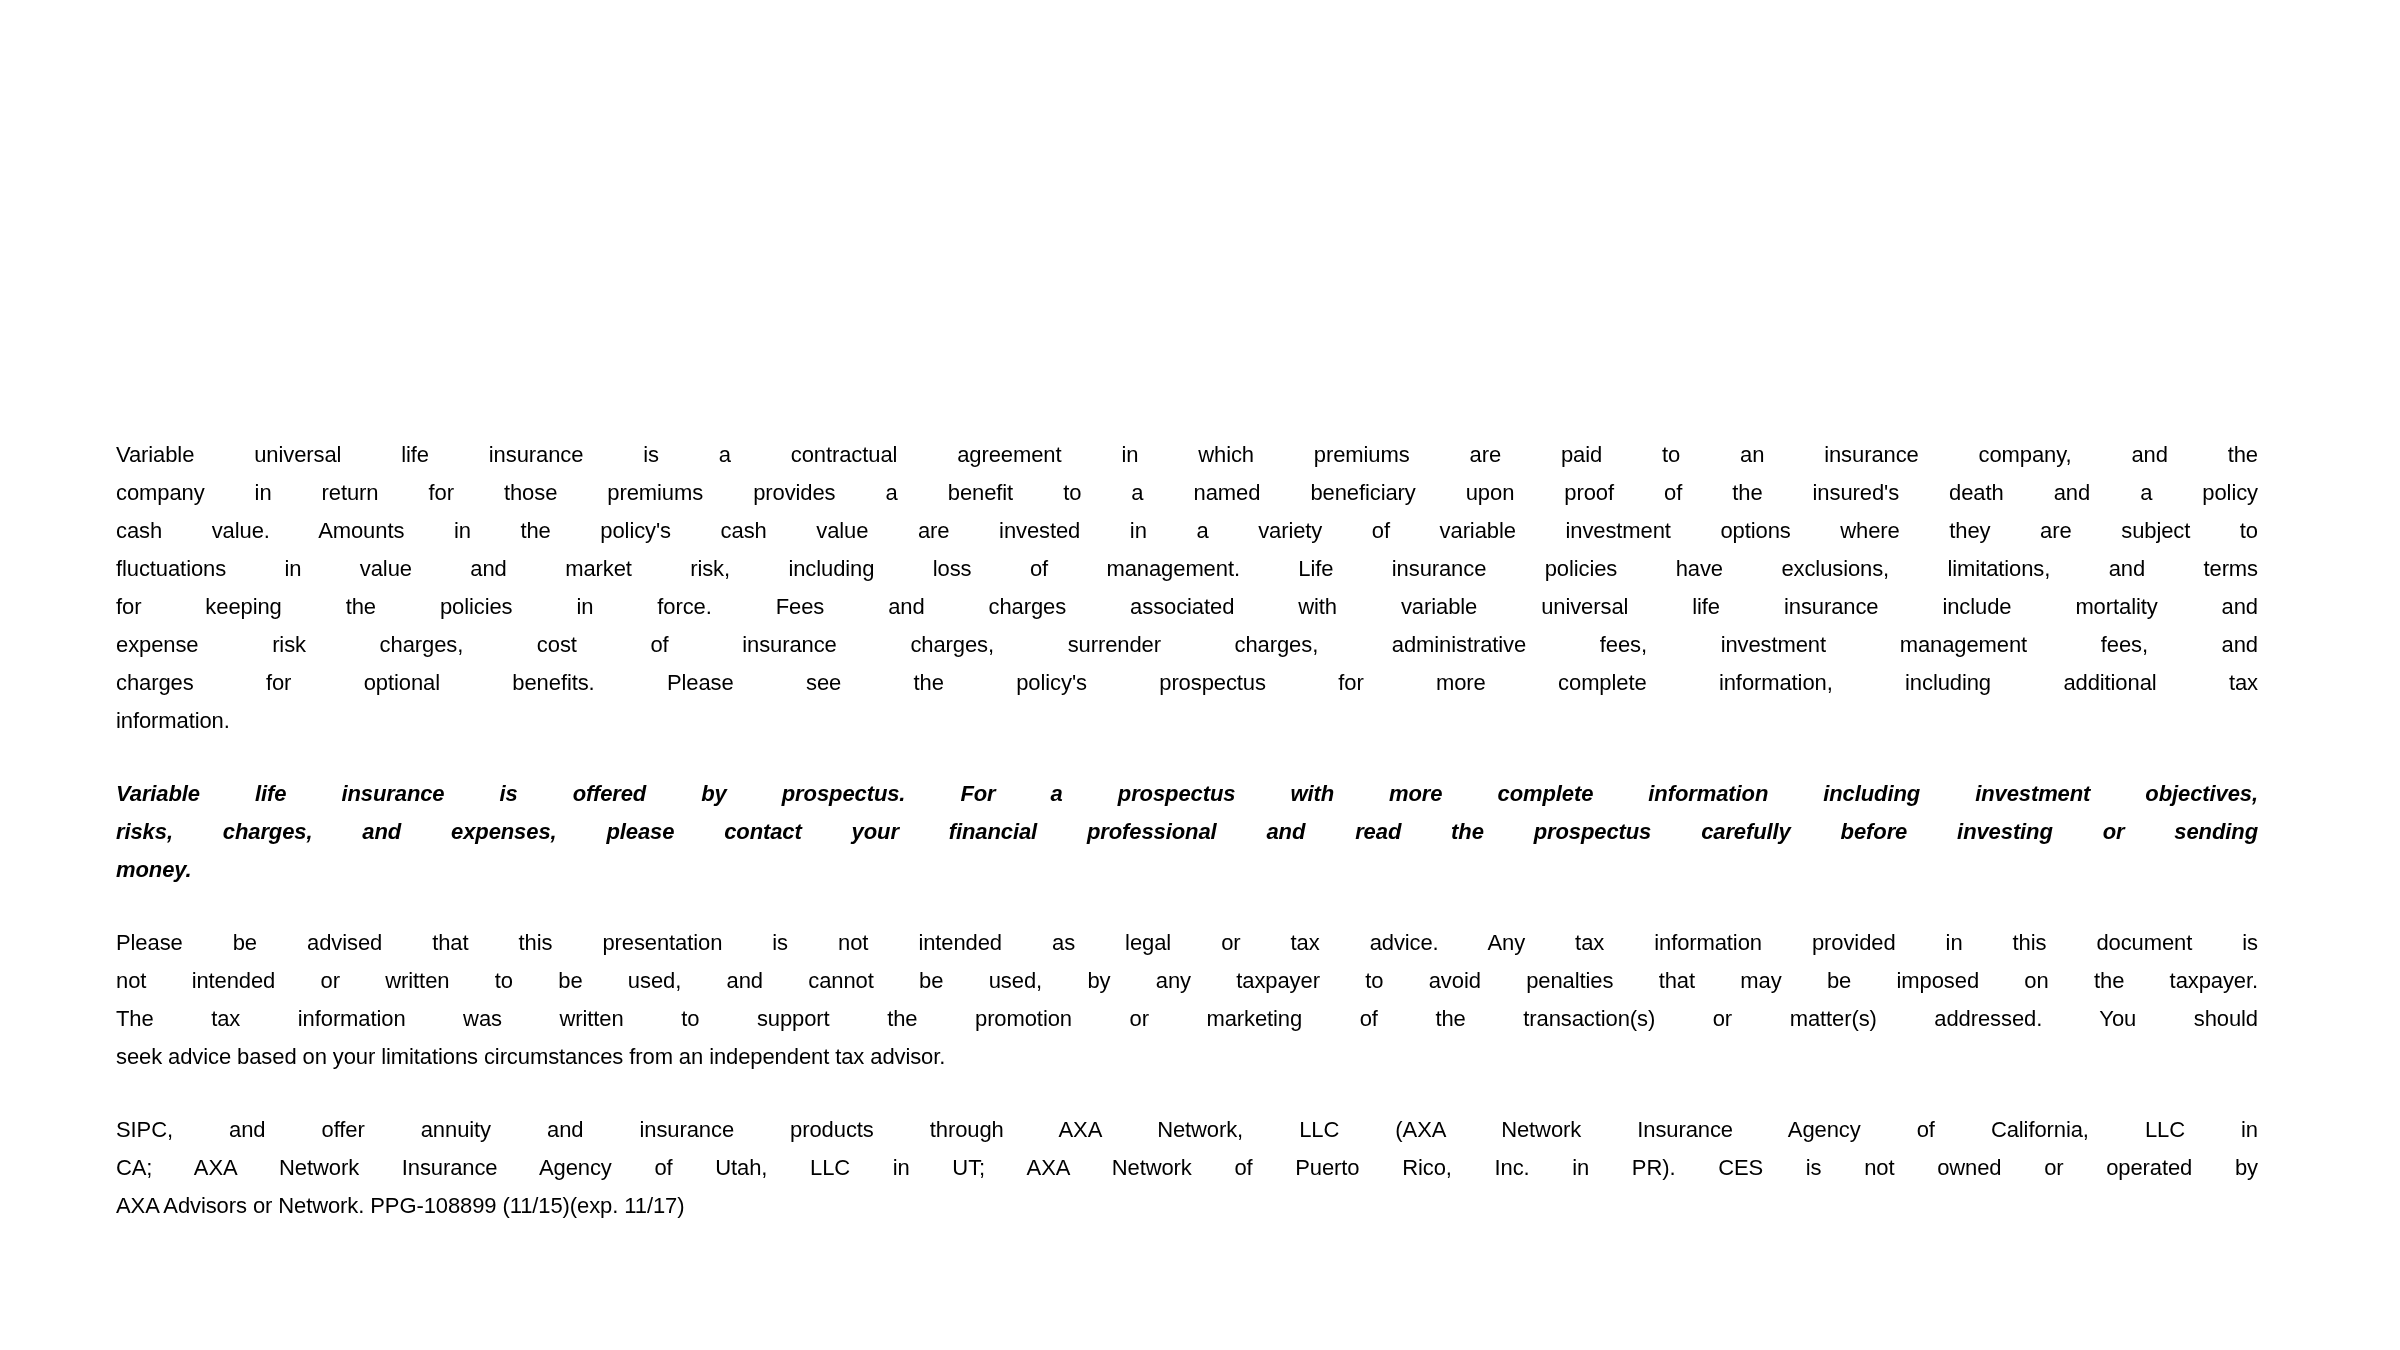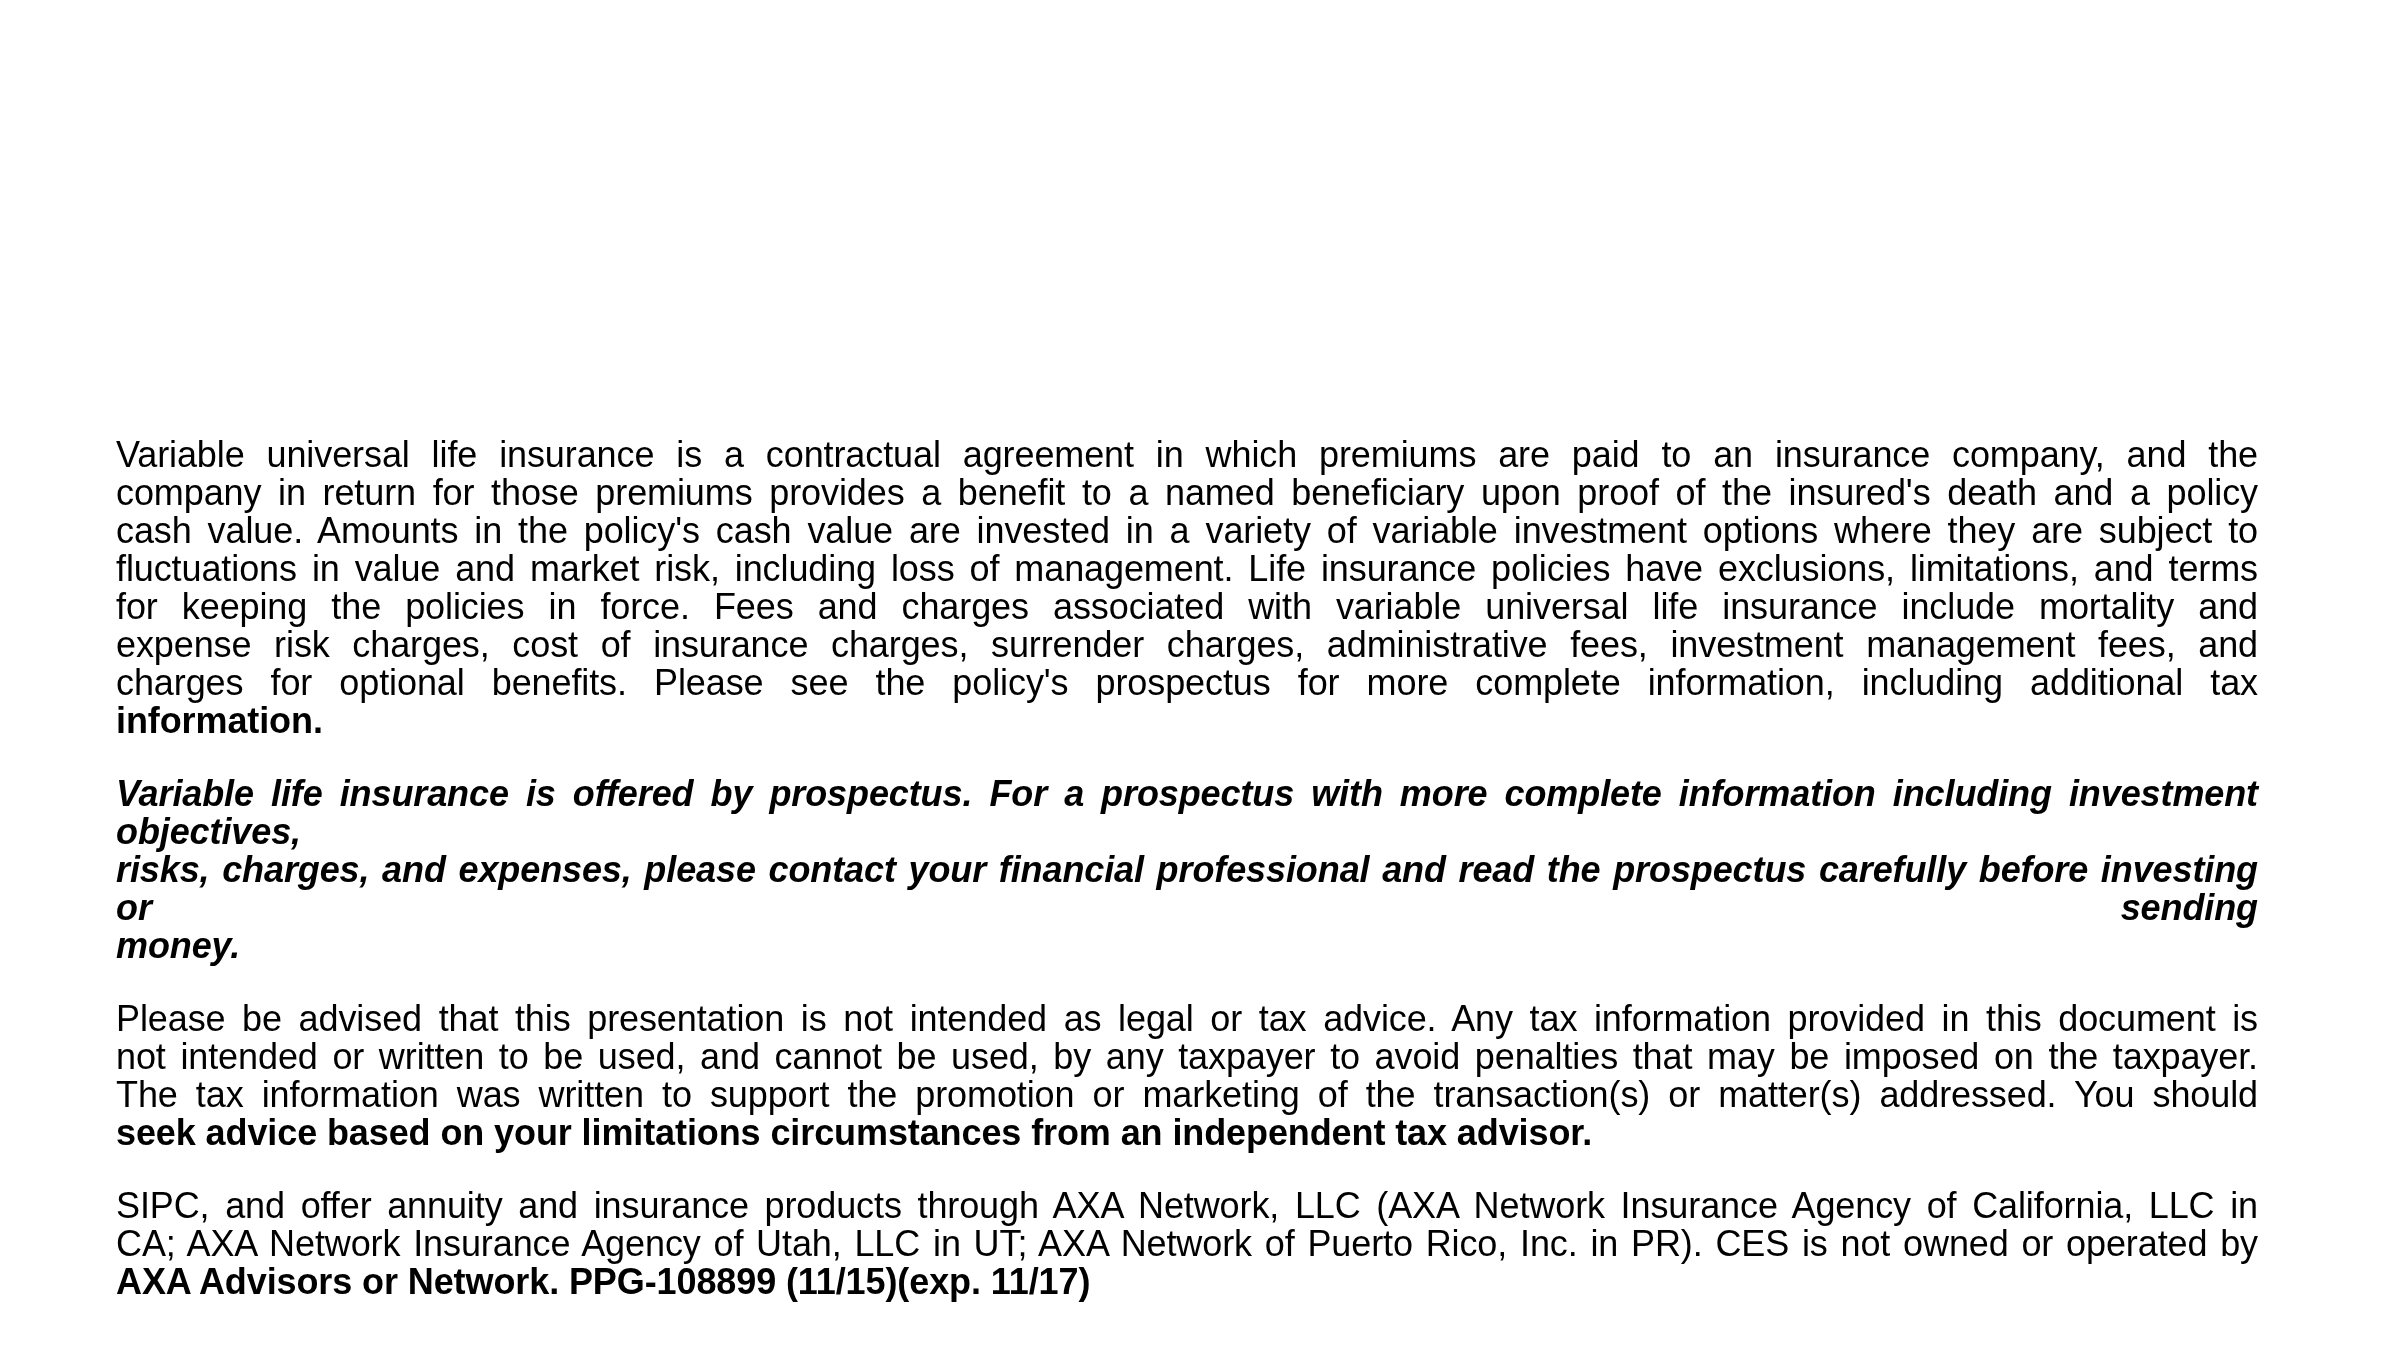--- a/index.html
+++ b/index.html
@@ -17,42 +17,41 @@
     height: 1350px;
     background: #ffffff;
     overflow: hidden;
   }
   .textblock {
     position: absolute;
     left: 116px;
     top: 436px;
     width: 2142px;
     font-family: "Liberation Sans", sans-serif;
-    font-size: 36px;
+    font-size: 22px;
     line-height: 38px;
     color: #000000;
     letter-spacing: -0.1px;
   }
   .para {
     margin: 0;
   }
   .para + .para {
     margin-top: 35px;
   }
   .para.bold-italic {
     font-weight: 700;
     font-style: italic;
   }
   .line {
     text-align: justify;
     text-align-last: justify;
   }
   .line.last {
     text-align-last: left;
-    font-weight: bold;
   }
 </style>
 </head>
 <body>
 
 <div class="page">
   <div class="textblock">
       <div class="para regular">
         <div class="line">Variable universal life insurance is a contractual agreement in which premiums are paid to an insurance company, and the</div>
         <div class="line">company in return for those premiums provides a benefit to a named beneficiary upon proof of the insured's death and a policy</div>

